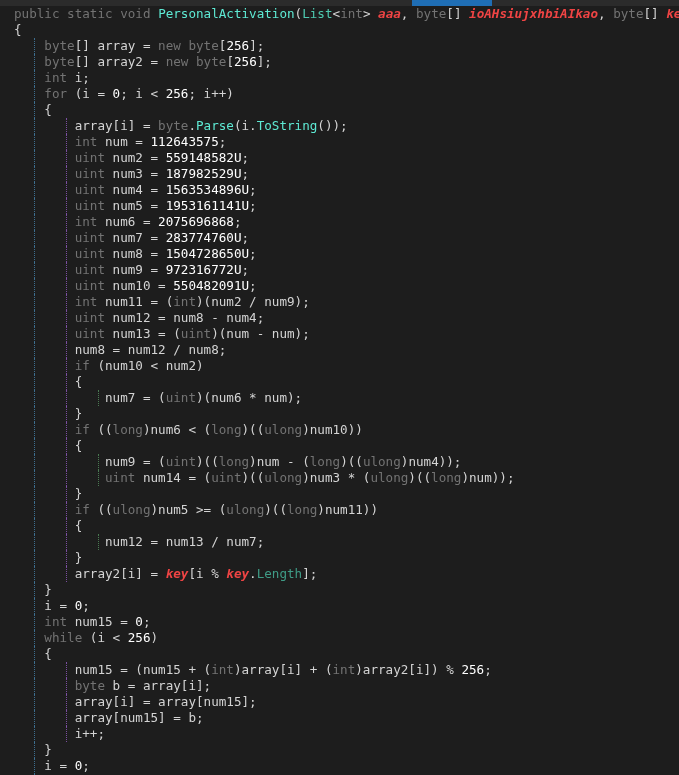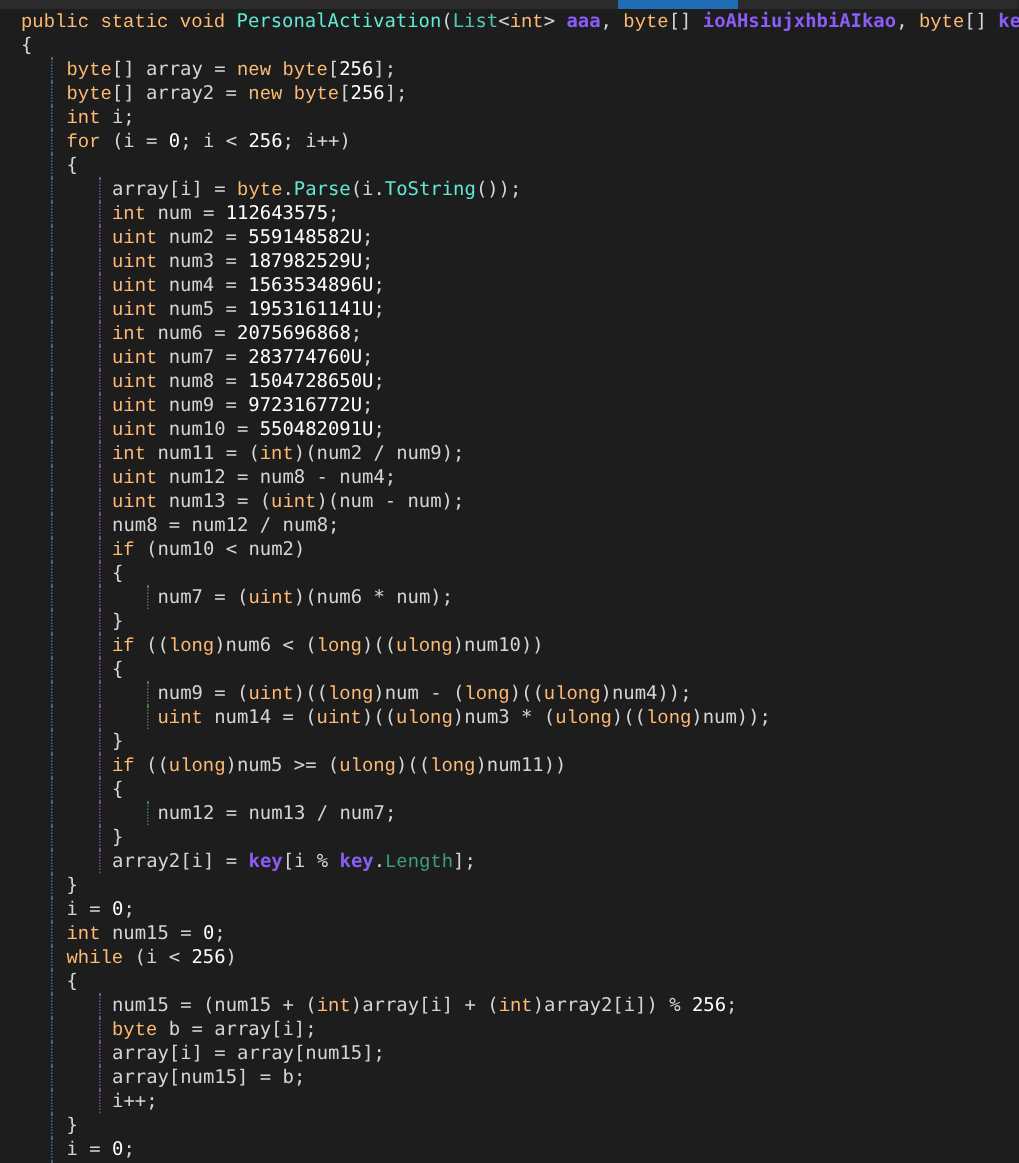--- a/index.html
+++ b/index.html
@@ -60,26 +60,26 @@
     top: 0;
     width: 0px;
     height: 16px;
     border-left: 1px dotted transparent;
   }
   .i1::before { border-left-color: #3d6e8e; left: 34px; }
   .i2::after  { border-left-color: #7a4fa0; left: 66px; }
   .g3         { border-left-color: #4a7a52 !important; left: 98px; }
 
   
-  .kw   { color: #fdba74; font-family: Liberation Mono, monospace; }           
+  .kw   { color: #737373; }           
   .type { color: #4ec9b0; }           
   .meth { color: #5eead4; }           
-  .prop { color: #3f9c87; font-family: Liberation Mono, monospace; }           
+  .prop { color: #3f9c87; }           
   .num  { color: #ffffff; }           
-  .parm { color: #8b5cf6; font-weight: bold; }  
+  .parm { color: #ef4444; font-weight: bold; font-style: italic; }  
   .pn   { color: #d4d4d4; }           
   .brc  { color: #d4d4d4; }
 </style>
 </head>
 <body>
 
 <div id="hscrollbar">
   <div id="hscroll-thumb"></div>
 </div>
 

